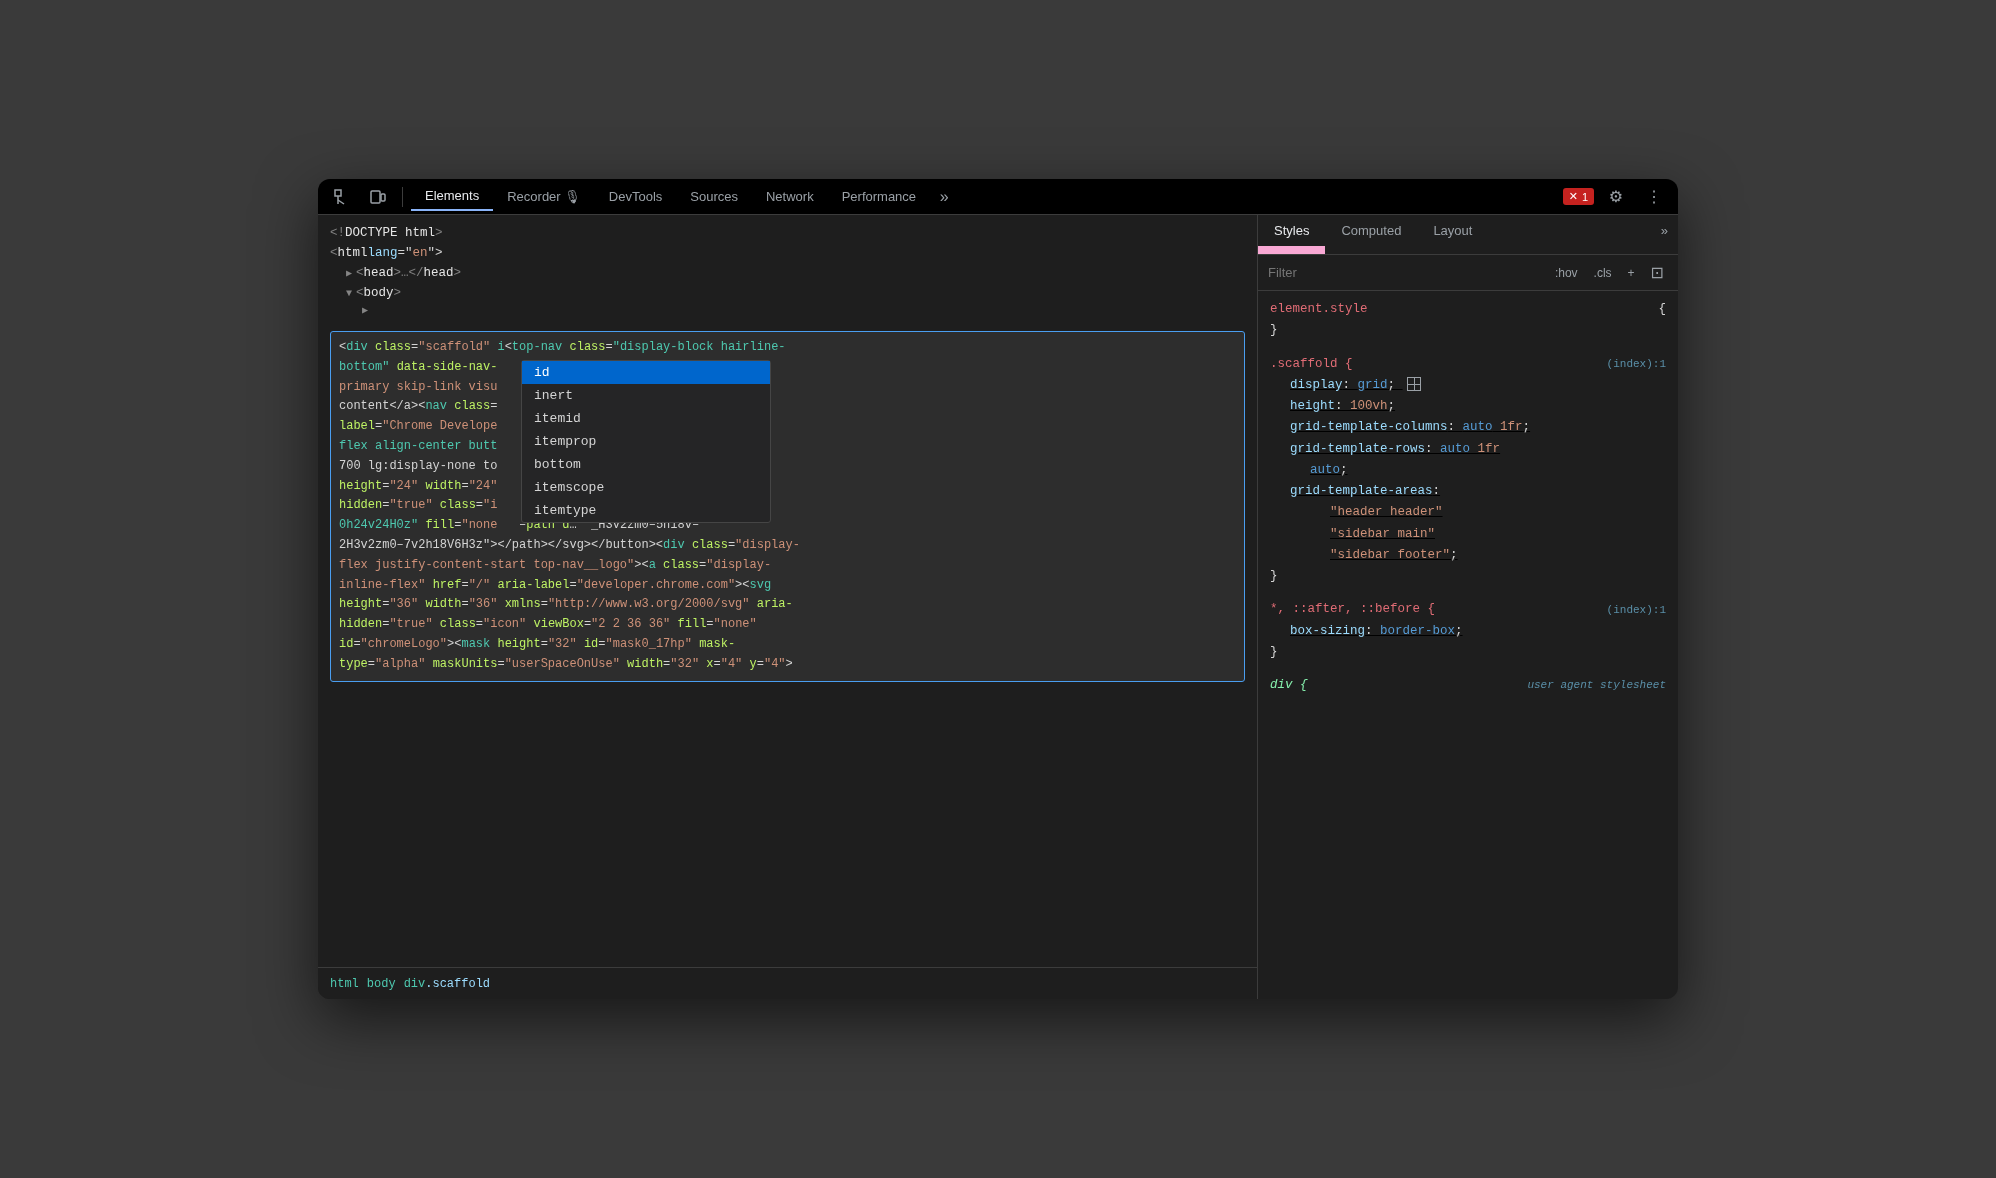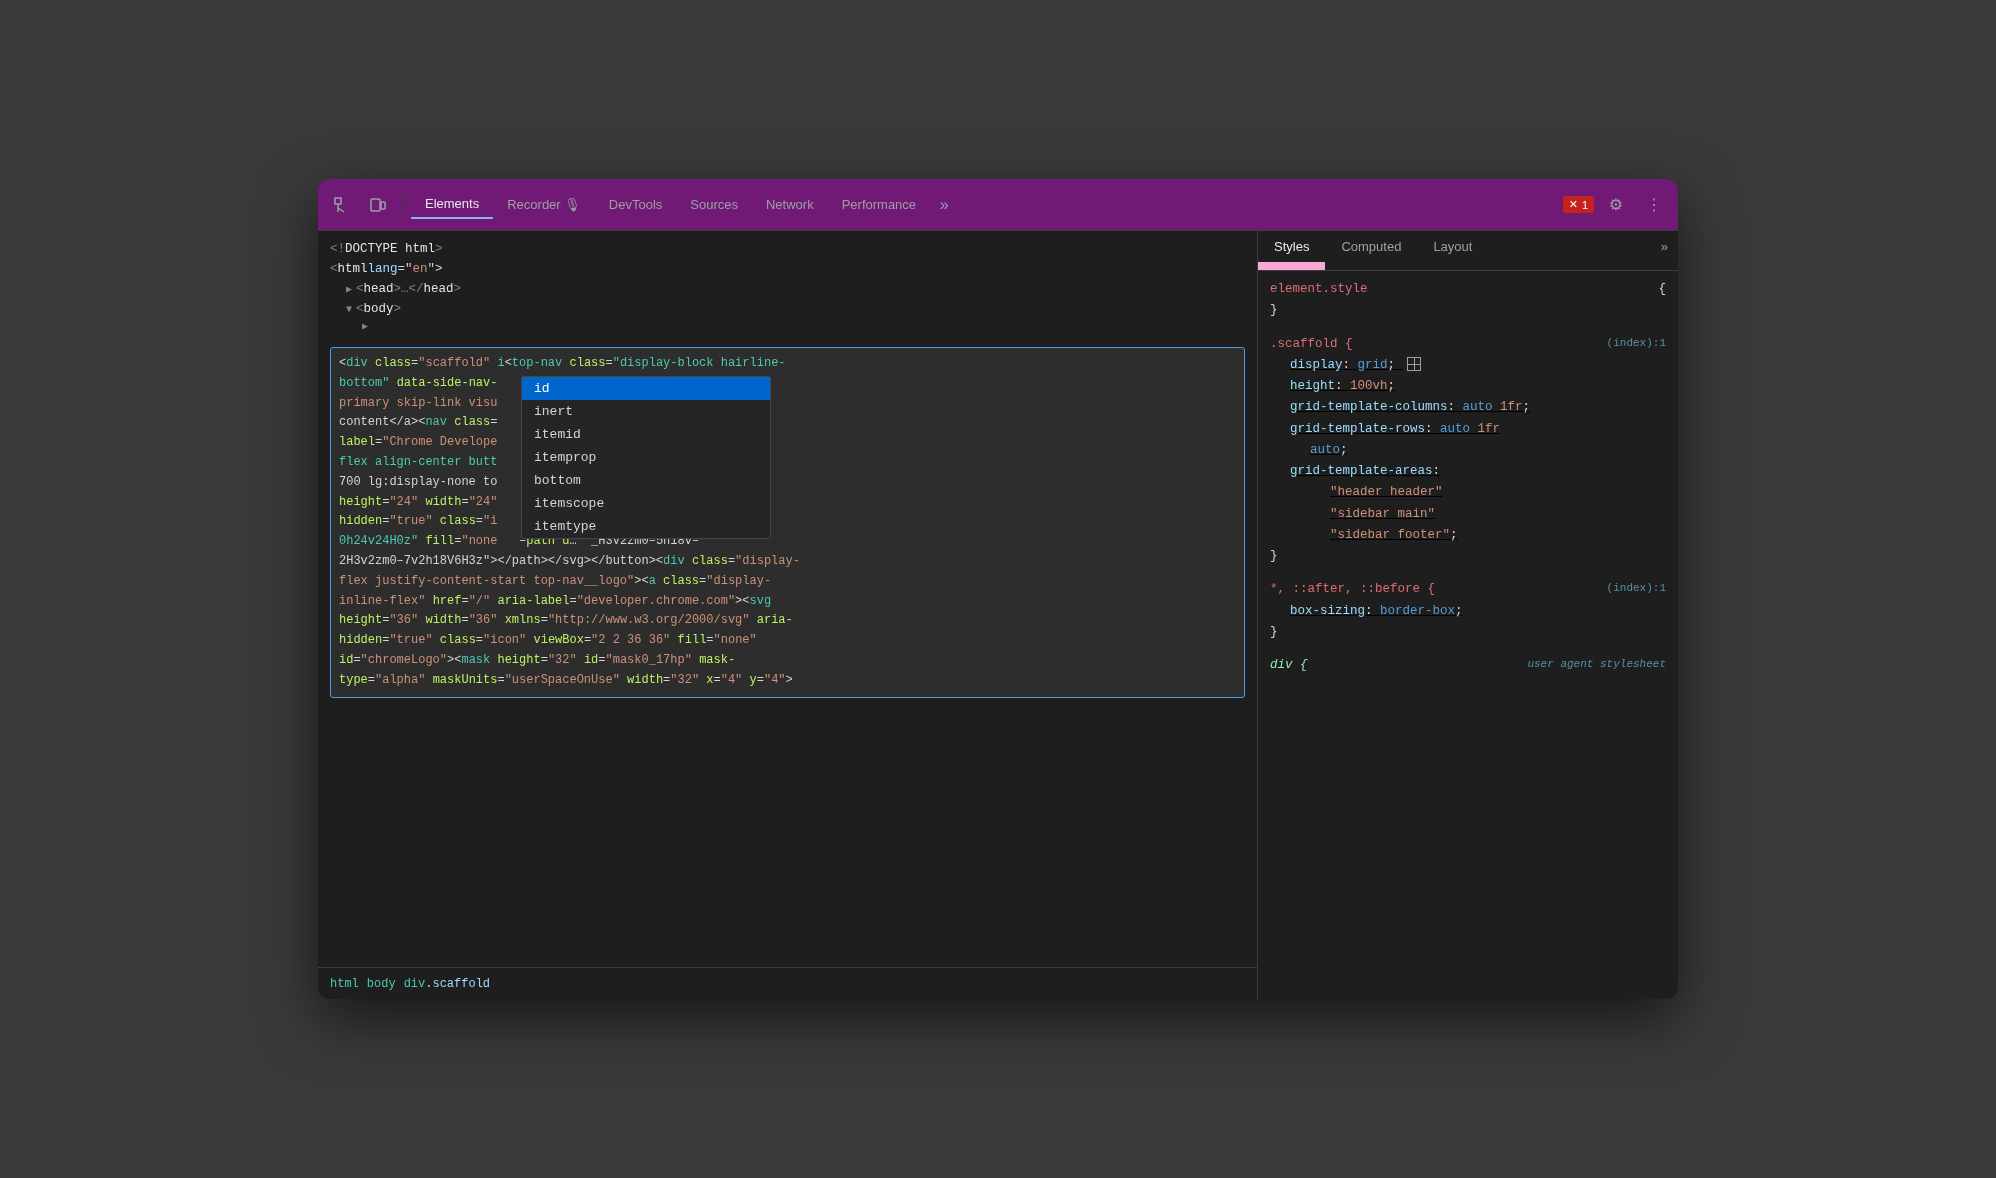--- a/index.html
+++ b/index.html
@@ -49,22 +49,22 @@
       position: absolute;
       left: 50%;
       transform: translateX(-50%);
       font-size: 13px;
       color: #333;
       font-weight: 500;
     }
 
     
     .devtools-toolbar {
-      background: #701a75;
-      height: 52px;
+      background: #000000;
+      height: 36px;
       display: flex;
       align-items: center;
       padding: 0 8px;
       border-bottom: 1px solid #3c3c3c;
       flex-shrink: 0;
       gap: 4px;
     }
     .toolbar-icon-btn {
       width: 32px;
       height: 32px;
@@ -293,21 +293,21 @@
       line-height: 1.7;
       overflow-y: auto;
       flex: 1;
     }
     .css-rule {
       margin-bottom: 12px;
     }
     .css-selector-line {
       display: flex;
       justify-content: space-between;
-      align-items: flex-start;
+      align-items: center;
     }
     .css-selector { color: #e06c75; }
     .css-source { color: #5a8fa8; font-size: 11px; cursor: pointer; }
     .css-brace { color: #d4d4d4; }
     .css-indent { padding-left: 20px; text-decoration: underline; }
     .css-prop { color: #9cdcfe; }
     .css-val { color: #ce9178; }
     .css-val-kw { color: #569cd6; }
     .css-colon { color: #d4d4d4; }
     .css-semicolon { color: #d4d4d4; }
@@ -461,20 +461,27 @@
 
     <div class="styles-panel">
 
       <div class="styles-tabs">
         <div class="style-tab active">Styles</div>
         <div class="style-tab">Computed</div>
         <div class="style-tab">Layout</div>
         <div class="styles-more">»</div>
       </div>
 
+      <div class="styles-filter-bar">
+        <input class="filter-input" placeholder="Filter" style="">
+        <span class="filter-btn">:hov</span>
+        <span class="filter-btn">.cls</span>
+        <span class="filter-btn">+</span>
+        <span class="filter-btn" style="font-size:16px;">⊡</span>
+      </div>
 
       <div class="styles-content">
 
         <div class="css-rule">
           <div class="css-selector-line">
             <span class="css-selector">element.style</span>
             <span class="css-brace"> {</span>
           </div>
           <div class="css-indent">
           </div>

